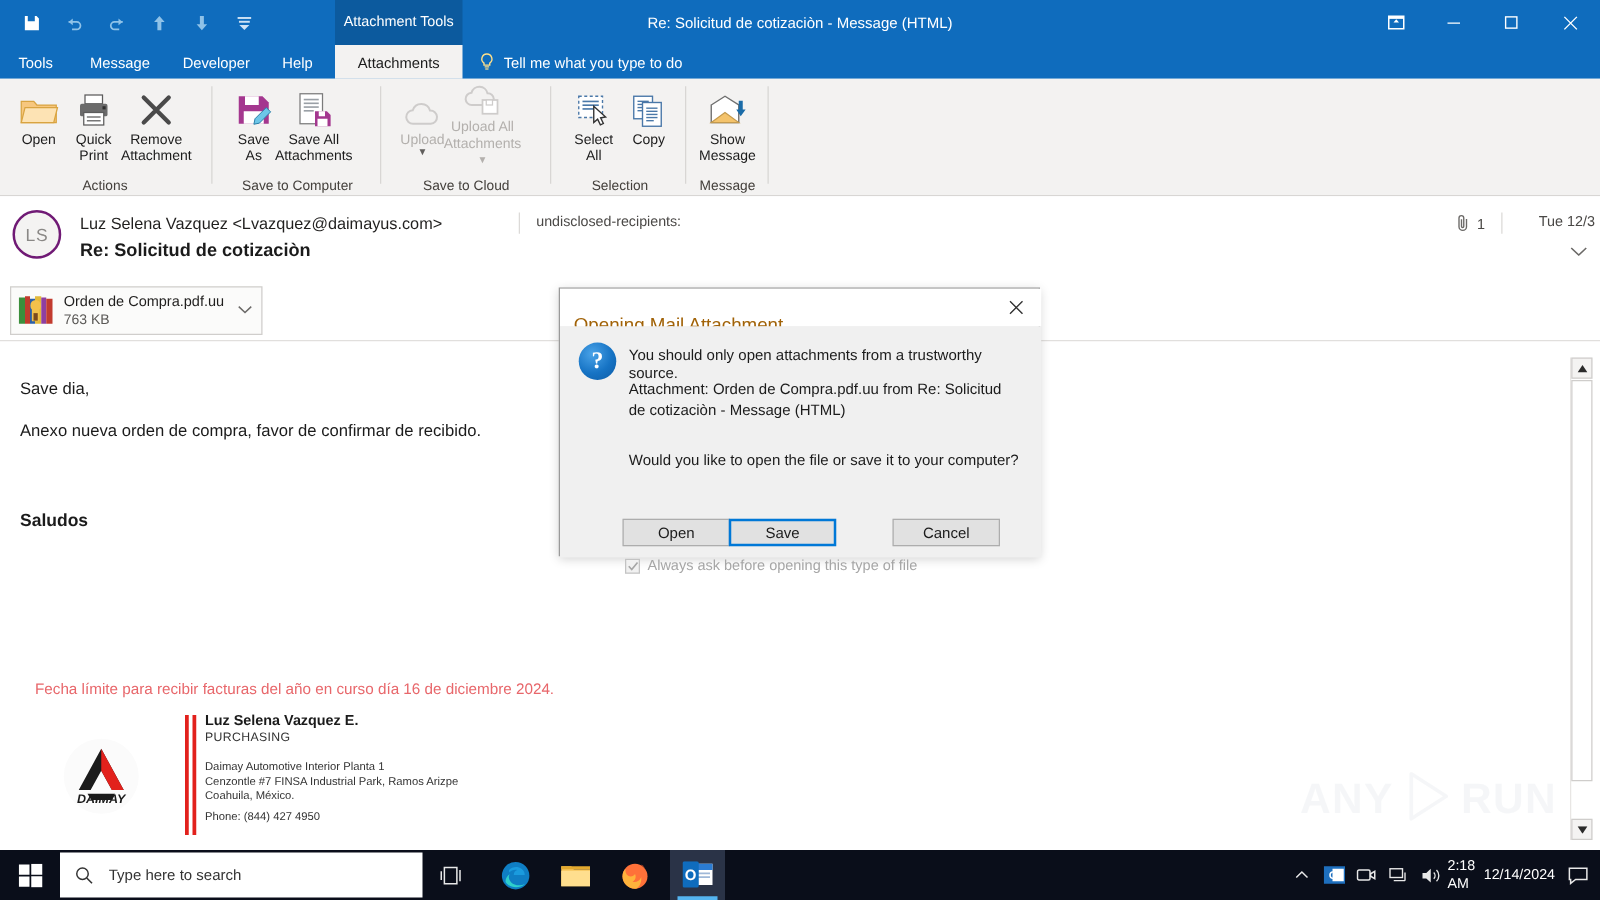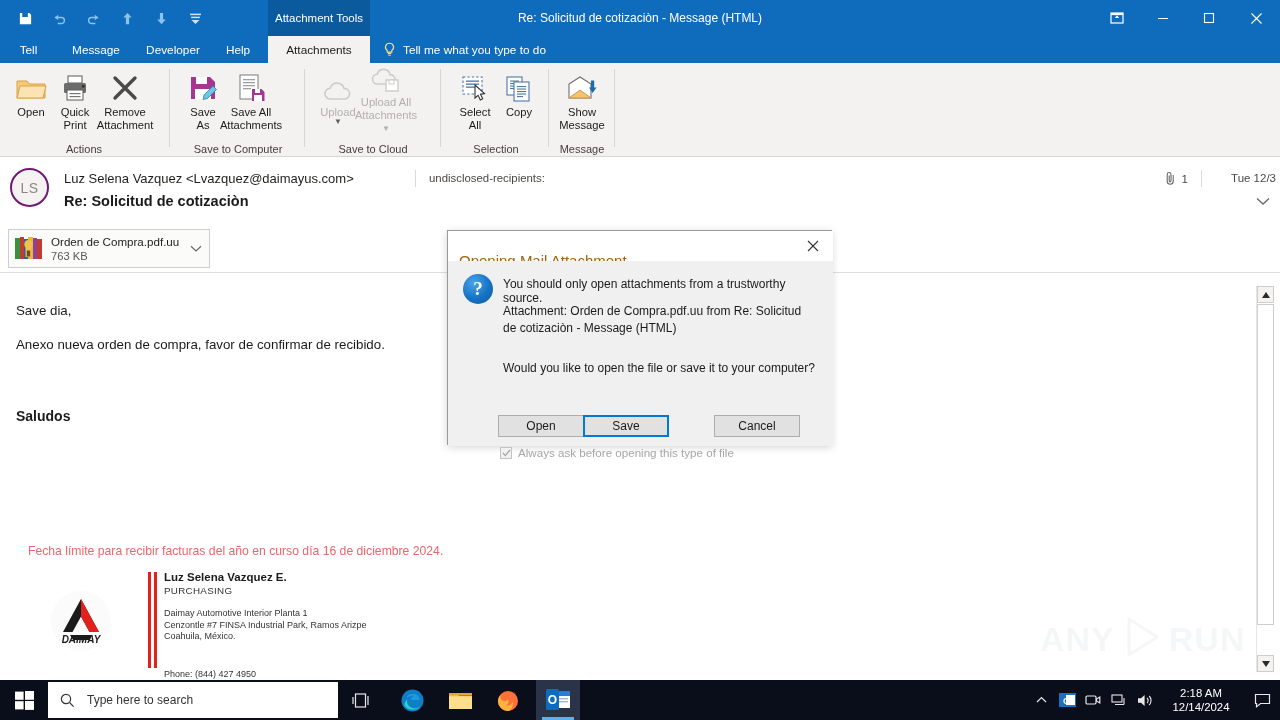--- a/index.html
+++ b/index.html
@@ -128,21 +128,21 @@
 
   
   .sig { position: absolute; left: 40px; top: 570px; width: 420px; height: 100px; }
   .sig-logo { position: absolute; left: 8px; top: 20px; width: 66px; height: 62px; }
   .sig-redbars { position: absolute; left: 108px; top: 2px; width: 9px; height: 96px; }
   .sig-redbars i { position: absolute; top: 0; width: 3px; height: 96px; background: #E2211C; display: block; }
   .sig-txt { position: absolute; left: 124px; top: 0; }
   .sig-name { font-size: 11.5px; font-weight: bold; color: #1b1b1b; line-height: 14px; }
   .sig-role { font-size: 9.8px; color: #333; line-height: 14px; letter-spacing: .3px; }
   .sig-addr { margin-top: 10px; font-size: 9px; color: #333; line-height: 11.5px; }
-  .sig-phone { margin-top: 26px; font-size: 9px; color: #333; line-height: 11.5px; }
+  .sig-phone { margin-top: 5px; font-size: 9px; color: #333; line-height: 11.5px; }
 
   
   .watermark {
     position: absolute; left: 1040px; top: 608px; width: 200px; height: 62px;
     display: flex; align-items: center; gap: 4px; opacity: .42; pointer-events: none;
   }
   .wm-t { font-size: 34px; font-weight: bold; color: #e9ecef; letter-spacing: 1px; font-family: "Liberation Sans", sans-serif; }
 
   
   .vscroll {
@@ -218,21 +218,21 @@
     position: absolute; top: 0; width: 44px; height: 40px;
     display: flex; align-items: center; justify-content: center;
   }
   .tb-icon.activeapp { background: #2a3347; }
   .tb-icon.activeapp::after {
     content: ''; position: absolute; bottom: 0; left: 6px; width: 32px; height: 3px; background: #54B4F0;
   }
   .tray { position: absolute; right: 0; top: 0; height: 40px; display: flex; align-items: center; }
   .tray-ico { width: 26px; height: 40px; display: flex; align-items: center; justify-content: center; color: #e8e8e8; }
   .clock {
-    width: 86px; height: 40px; display: flex; flex-direction: column;
+    width: 86px; height: 40px; display: flex; flex-direction: row;
     align-items: center; justify-content: center; color: #ffffff; font-size: 11.4px; line-height: 14px;
   }
   .notif { width: 36px; height: 40px; display: flex; align-items: center; justify-content: center; color: #e8e8e8; }
 </style>
 </head>
 <body>
 
 <div id="app">
 
   <div class="titlebar">
@@ -302,21 +302,21 @@
       <div class="wc">
         <svg width="13" height="13" viewBox="0 0 13 13">
             <path stroke="#fff" stroke-width="1.1" d="M1.5 1.5l10 10M11.5 1.5l-10 10"></path>
           </svg>
       </div>
     </div>
   </div>
 
   <div class="tabbar">
     <div class="tab" style="left:10px;width:37px;">
-        <span>Tell</span>
+        <span>Tools</span>
       </div>
     <div class="tab" style="left:62px;width:68px;">
         <span>Message</span>
       </div>
     <div class="tab" style="left:137px;width:72px;">
         <span>Developer</span>
       </div>
     <div class="tab" style="left:218px;width:40px;">
         <span>Help</span>
       </div>

